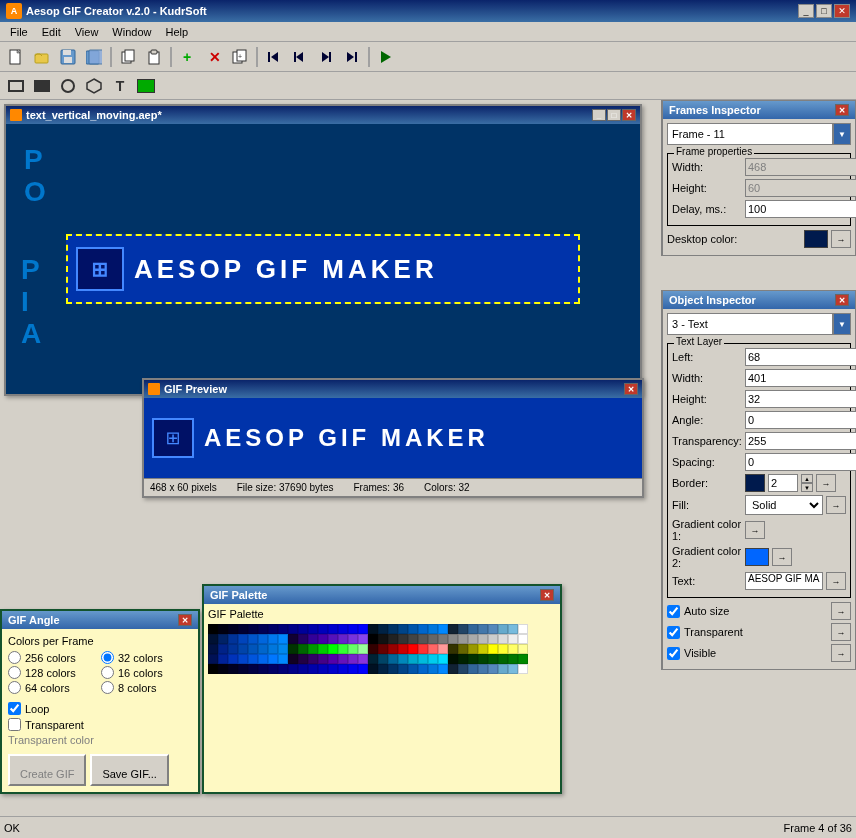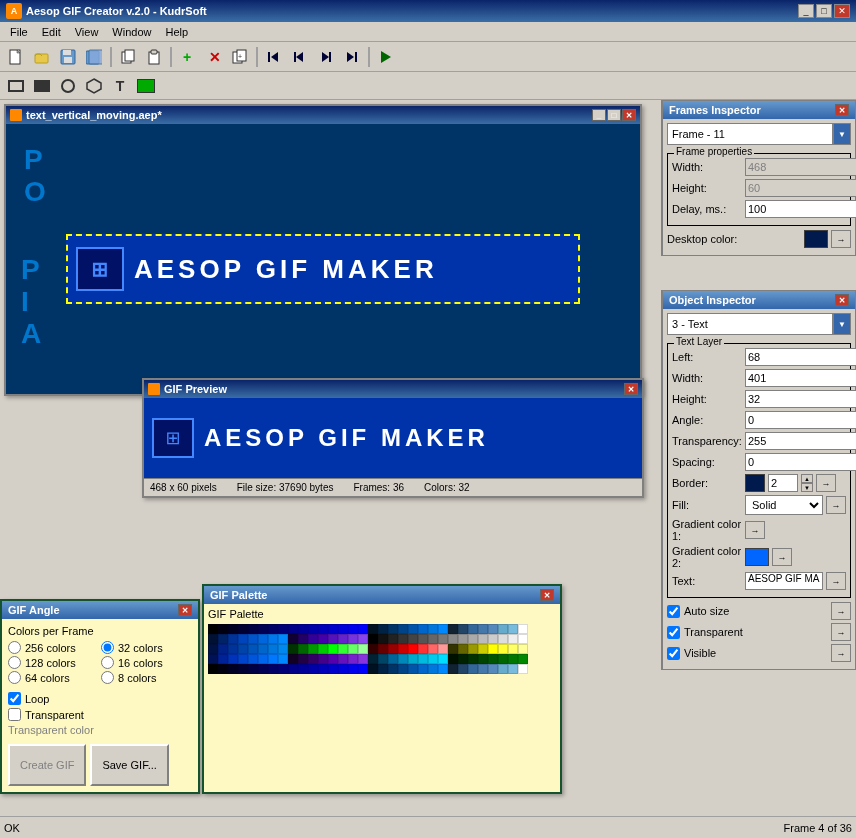--- a/index.html
+++ b/index.html
@@ -311,21 +311,21 @@
     }
 
     .checkbox-row {
       display: flex;
       align-items: center;
       gap: 4px;
       margin-bottom: 3px;
     }
 
     .btn {
-      height: 42px;
+      height: 32px;
       padding: 12px 10px;
       background: #d4d0c8;
       border: 2px solid #808080;
       border-top-color: #ffffff;
       border-left-color: #ffffff;
       cursor: pointer;
       font-size: 11px;
     }
     .btn.disabled {
       color: #808080;

